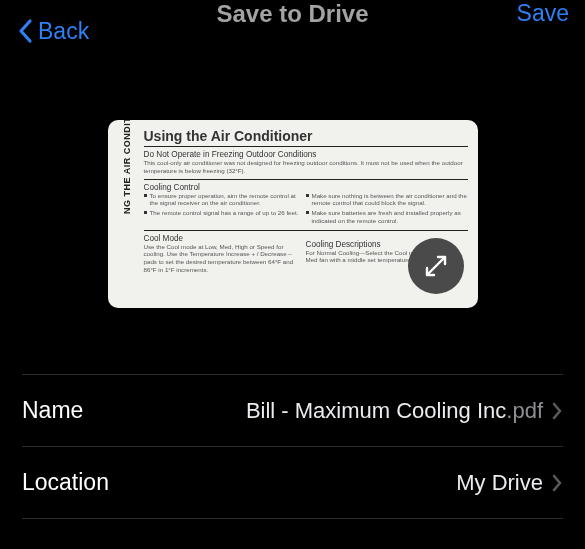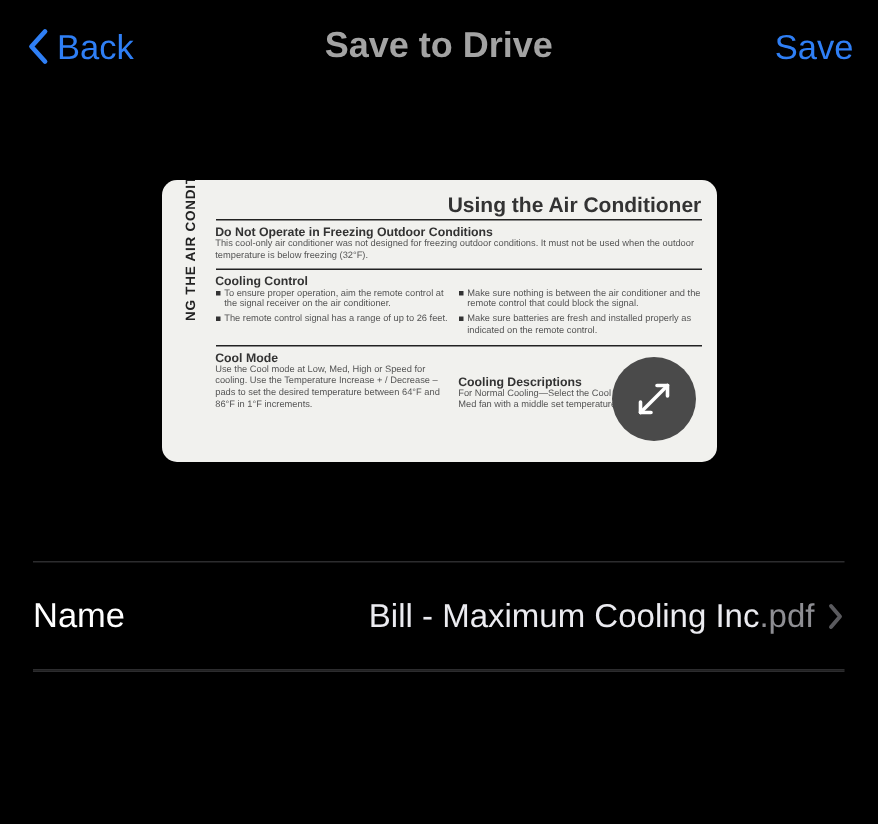--- a/index.html
+++ b/index.html
@@ -1,27 +1,27 @@
 <!DOCTYPE html>
 <html><head>
 <meta charset="utf-8">
 <style>
   * { box-sizing: border-box; margin: 0; padding: 0; }
   html, body { width: 585px; height: 549px; background: #000; font-family: -apple-system, BlinkMacSystemFont, "Segoe UI", Helvetica, Arial, sans-serif; color: #fff; overflow: hidden; }
-  .header { display: flex; align-items: center; justify-content: space-between; height: 62px; padding: 0 16px; }
+  .header { display: flex; justify-content: space-between; height: 62px; padding: 0 16px; }
   .back-group { display: flex; align-items: center; gap: 2px; color: #2f7ff5; font-size: 23px; cursor: pointer; }
   .back-chevron svg { display:block; }
   .title { position: absolute; left: 50%; transform: translateX(-50%); color: #a3a3a3; font-size: 24px; font-weight: 600; }
   .save { color: #2f7ff5; font-size: 23px; cursor: pointer; }
   .preview-wrap { display: flex; justify-content: center; margin-top: 58px; }
   .preview { position: relative; width: 370px; height: 188px; background: #f1f1ee; border-radius: 10px; overflow: hidden; }
   .doc-body { position: absolute; left: 36px; top: 8px; right: 10px; color: #333; }
-  .doc-title { font-size: 14px; font-weight: 700; margin-bottom: 2px; text-align: right; }
+  .doc-title { font-size: 14px; font-weight: 700; margin-bottom: 2px; }
   .doc-hr { border: none; border-top: 1.5px solid #222; margin: 2px 0 3px 0; }
-  .doc-sub { font-size: 8.2px; font-weight: 700; }
+  .doc-sub { font-size: 8.2px; font-weight: 400; }
   .doc-text { font-size: 6.2px; line-height: 1.25; color: #555; }
   .two-col { display: flex; gap: 0; }
   .col { flex: 1; }
   .bullet-row { display: flex; gap: 3px; align-items:flex-start; margin-bottom:2px; }
   .sq { width:3px; height:3px; background:#333; margin-top:2px; flex-shrink:0; }
   .rot-label { position: absolute; left: 14px; top: 94px; transform: rotate(-90deg); transform-origin: left top; font-size: 9px; font-weight: 700; letter-spacing: 0.5px; color: #222; white-space: nowrap; }
   .expand-btn { position: absolute; right: 14px; bottom: 14px; width: 56px; height: 56px; border-radius: 50%; background: #4a4a4a; display: flex; align-items: center; justify-content: center; cursor: pointer; }
   .expand-btn svg { display:block; }
   .settings { margin-top: 66px; padding: 0 22px; }
   .row-divider { border: none; border-top: 1px solid #2c2c2e; }
@@ -80,21 +80,21 @@
             </div>
         </div>
       </div>
       <hr class="doc-hr" style="margin-top:3px;">
       <div class="two-col">
         <div class="col">
           <div class="doc-sub">Cool Mode</div>
           <div class="doc-text">Use the Cool mode at Low, Med, High or Speed for cooling. Use the Temperature Increase + / Decrease – pads to set the desired temperature between 64°F and 86°F in 1°F increments.</div>
         </div>
         <div class="col">
-          <div class="doc-sub" style="margin-top:16px;">Cooling Descriptions</div>
+          <div class="doc-sub" style="margin-top:6px;">Cooling Descriptions</div>
           <div class="doc-text">For Normal Cooling—Select the Cool mode and High or Med fan with a middle set temperature.</div>
         </div>
       </div>
     </div>
     <div class="expand-btn">
       <span>
         <svg width="28" height="28" viewBox="0 0 28 28">
           <path d="M5 23 L23 5" stroke="#fff" stroke-width="2.4" stroke-linecap="round"></path>
           <path d="M16 5 H23 V12" stroke="#fff" stroke-width="2.4" fill="none" stroke-linecap="round" stroke-linejoin="round"></path>
           <path d="M12 23 H5 V16" stroke="#fff" stroke-width="2.4" fill="none" stroke-linecap="round" stroke-linejoin="round"></path>
@@ -111,14 +111,25 @@
     <div class="setting-value-group">
       <div class="setting-value"><span>Bill - Maximum Cooling Inc</span><span class="dim">.pdf</span></div>
       <span class="chev-right">
         <svg width="12" height="20" viewBox="0 0 12 20">
             <path d="M3 3 L9 10 L3 17" stroke="#5a5a5e" stroke-width="2.6" fill="none" stroke-linecap="round" stroke-linejoin="round"></path>
           </svg>
       </span>
     </div>
   </div>
   <hr class="row-divider">
+  <div class="setting-row">
+    <div class="setting-label">Location</div>
+    <div class="setting-value-group">
+      <div class="setting-value">My Drive</div>
+      <span class="chev-right">
+        <svg width="12" height="20" viewBox="0 0 12 20">
+            <path d="M3 3 L9 10 L3 17" stroke="#5a5a5e" stroke-width="2.6" fill="none" stroke-linecap="round" stroke-linejoin="round"></path>
+          </svg>
+      </span>
+    </div>
+  </div>
   <hr class="row-divider">
 </div>
 
 </body></html>

